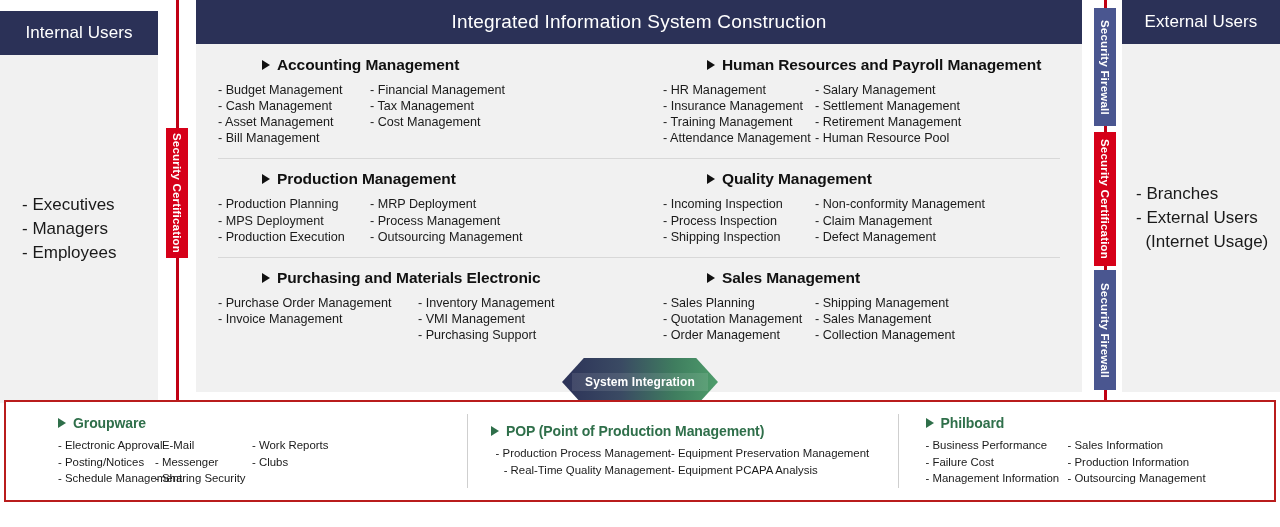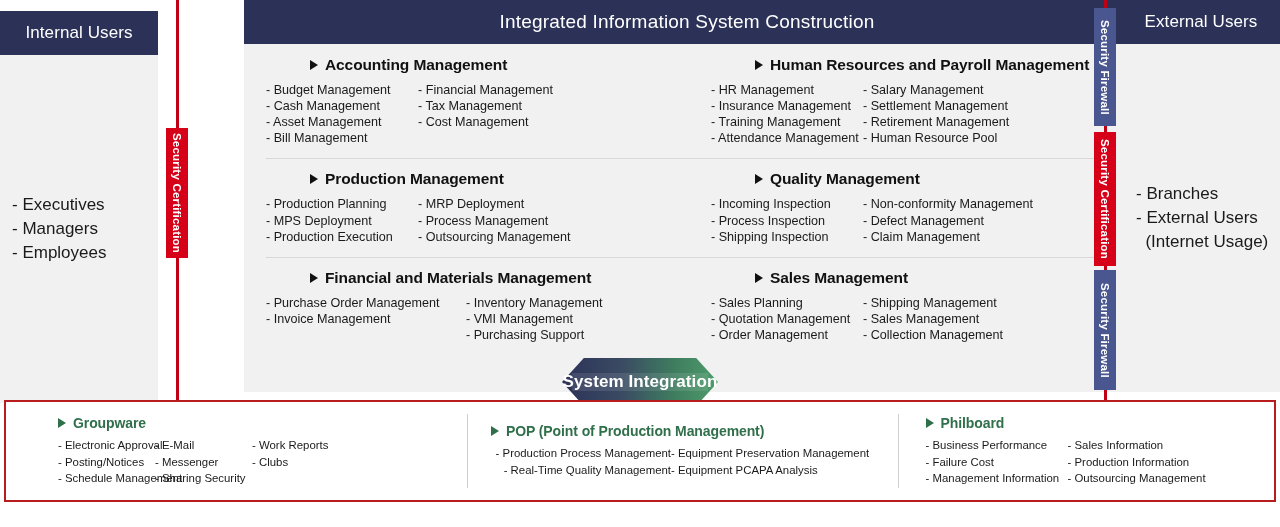--- a/index.html
+++ b/index.html
@@ -29,38 +29,37 @@
     align-items: center;
     justify-content: center;
     font-size: 17px;
     letter-spacing: .1px;
     white-space: nowrap;
   }
   .side-body {
     flex: 1;
     display: flex;
     align-items: center;
-    padding-left: 12px;
+    padding-left: 22px;
   }
   .side-body ul { list-style: none; }
   .side-body li {
     font-size: 17px;
     color: #1a1a1a;
     line-height: 1.42;
     white-space: pre;
   }
   .side-panel.right .side-body { padding-left: 14px; }
 
   
   .main-panel {
     position: absolute;
     left: 196px; top: 0;
     width: 886px; height: 392px;
     background: #f1f1f1;
-    margin-left: 48px;
   }
   .main-head {
     height: 44px;
     background: #2b3157;
     color: #ffffff;
     display: flex;
     align-items: center;
     justify-content: center;
     font-size: 19px;
     letter-spacing: .2px;
@@ -155,21 +154,21 @@
     background: linear-gradient(90deg, #2c3258 0%, #3a4a63 38%, #3f7d5f 72%, #4e9d6b 100%);
     clip-path: polygon(14% 0%, 86% 0%, 100% 50%, 86% 100%, 14% 100%, 0% 50%);
   }
   .hex-label {
     position: absolute;
     inset: 0;
     display: flex;
     align-items: center;
     justify-content: center;
     color: #ffffff;
-    font-size: 17px;
+    font-size: 12px;
     font-weight: bold;
     letter-spacing: .1px;
     z-index: 2;
   }
   .hex-band {
     position: absolute;
     left: 10px; right: 10px;
     top: 15px; height: 18px;
     background: rgba(255,255,255,.10);
     z-index: 1;
@@ -330,32 +329,32 @@
             <span>Quality Management</span>
           </div>
           <div class="mod-cols">
             <ul class="col-a">
               <li>- Incoming Inspection</li>
               <li>- Process Inspection</li>
               <li>- Shipping Inspection</li>
             </ul>
             <ul class="col-b">
               <li>- Non-conformity Management</li>
+              <li>- Claim Management</li>
               <li>- Defect Management</li>
-              <li>- Claim Management</li>
             </ul>
           </div>
         </div>
       </div>
 
       <div class="grid-row">
         <div class="module wide">
           <div class="mod-title">
             <span class="tri"></span>
-            <span>Financial and Materials Management</span>
+            <span>Purchasing and Materials Electronic</span>
           </div>
           <div class="mod-cols">
             <ul class="col-a">
               <li>- Purchase Order Management</li>
               <li>- Invoice Management</li>
             </ul>
             <ul class="col-b">
               <li>- Inventory Management</li>
               <li>- VMI Management</li>
               <li>- Purchasing Support</li>

